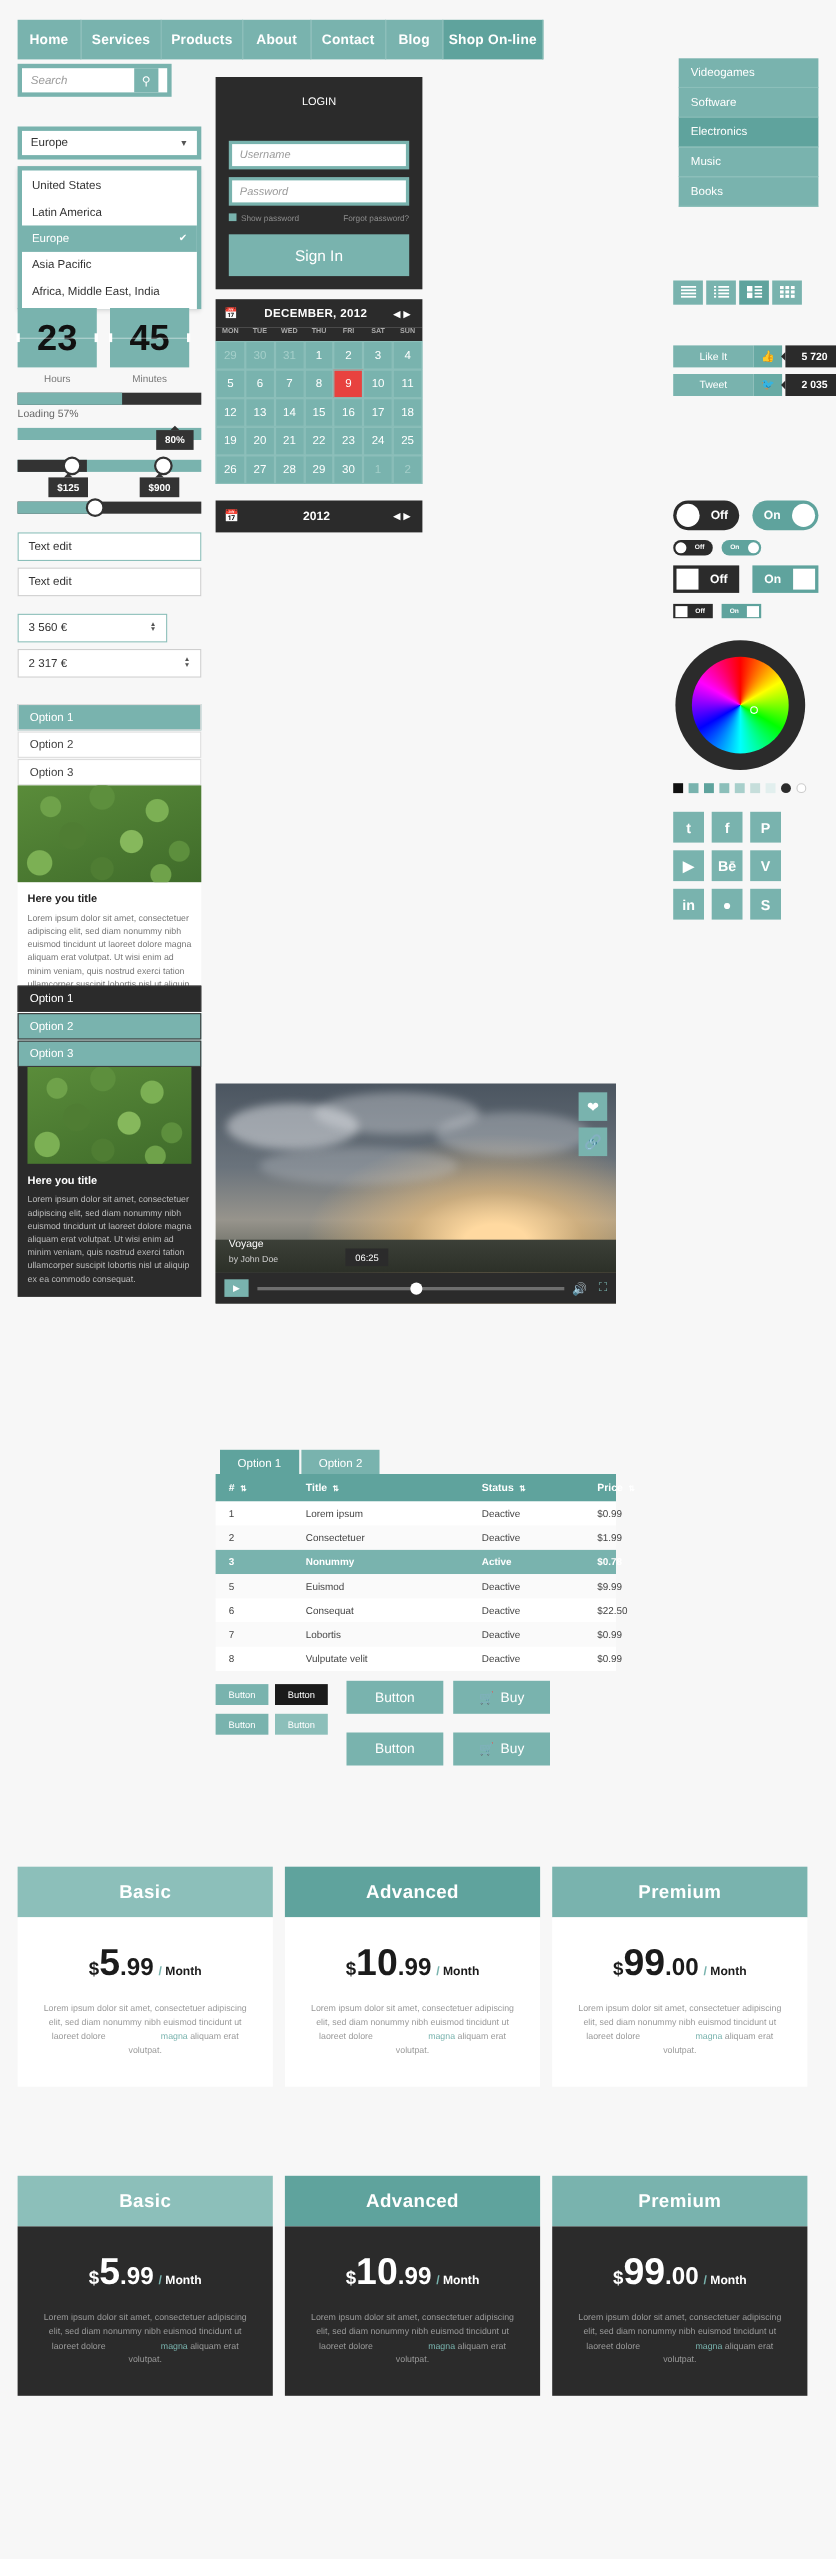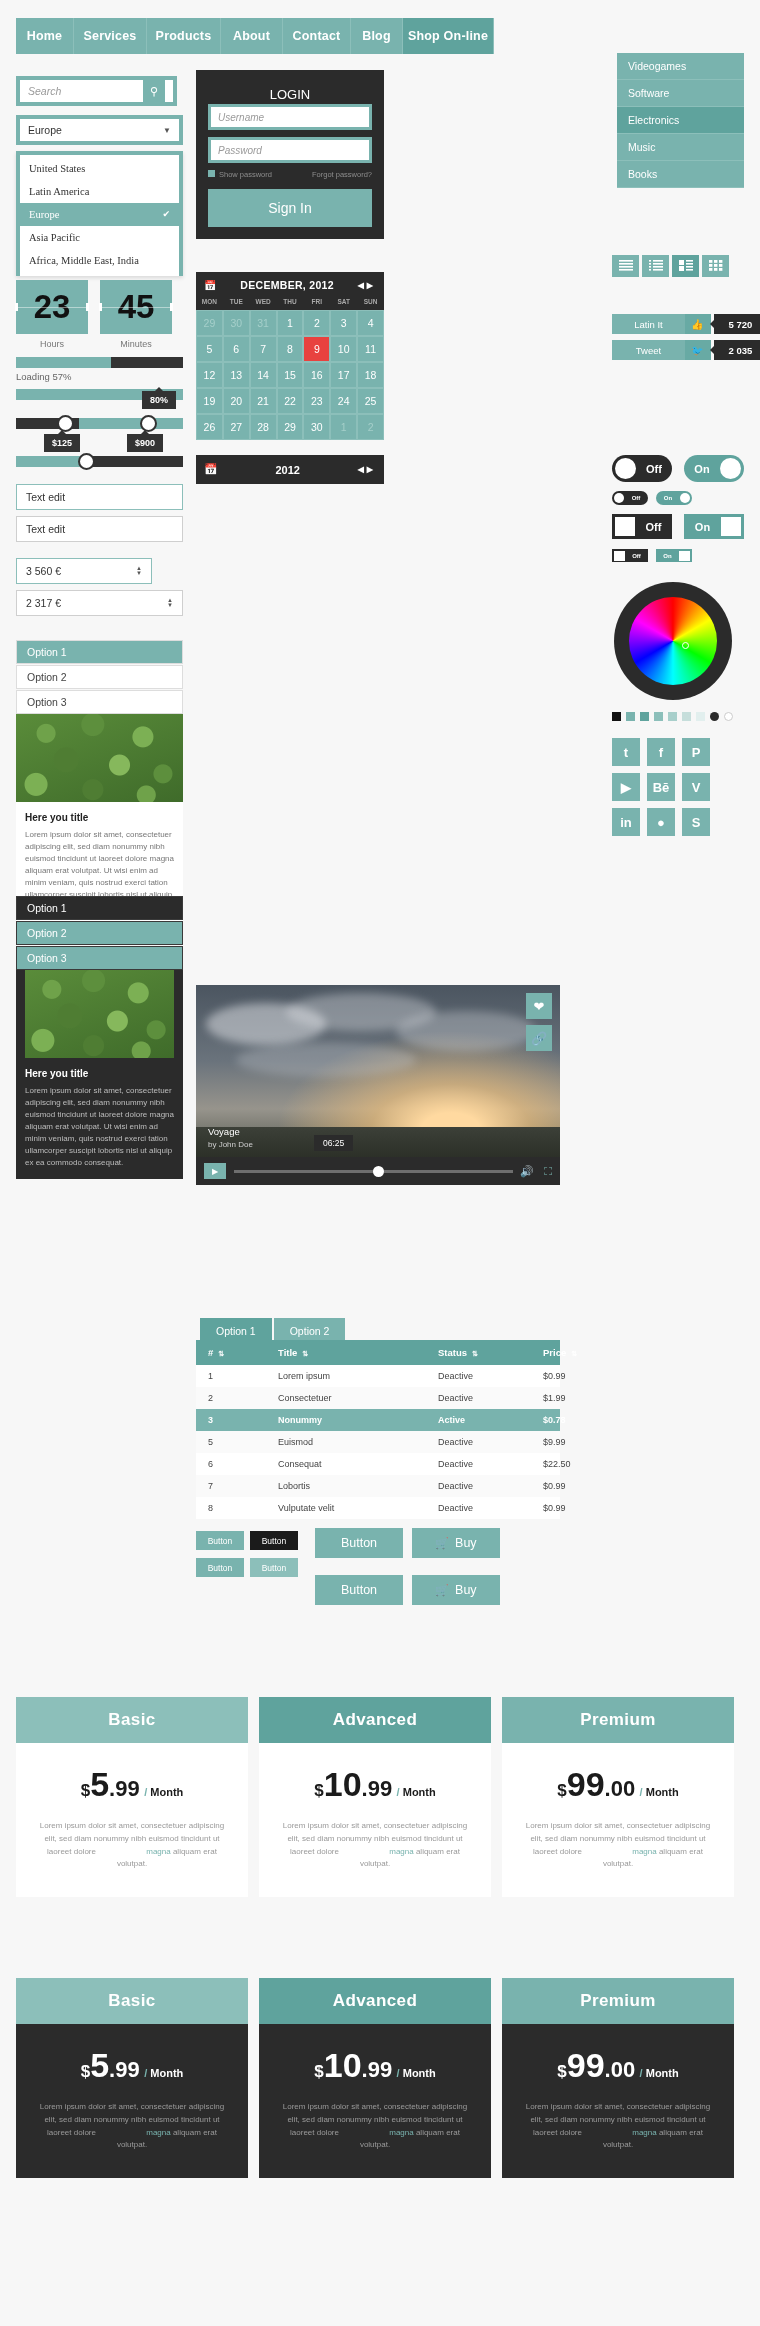--- a/index.html
+++ b/index.html
@@ -23,21 +23,21 @@
   
   .fieldbox { position:absolute; background:#79b3ae; padding:4px; }
   .fieldbox .inner { background:#fff; height:22px; display:flex; align-items:center;
       padding:0 8px; font-size:10.5px; }
   .ph { color:#9a9a9a; font-style:italic; }
   .sbtn { width:22px; height:22px; background:#79b3ae; color:#fff; display:flex;
       align-items:center; justify-content:center; font-size:11px; margin-left:auto;}
   .caret { margin-left:auto; font-size:8px; color:#555; }
 
   .droplist { position:absolute; left:16px; top:151px; width:167px; background:#79b3ae;
-     padding:4px 4px 0 4px; box-shadow:0 2px 4px rgba(0,0,0,.12);font-family:Liberation Serif, serif;}
+     padding:4px 4px 0 4px; box-shadow:0 2px 4px rgba(0,0,0,.12);}
   .droplist .lbox { background:#fff; padding:2px 0 4px 0;}
   .droplist .opt { font-size:10.5px; padding:6px 9px; color:#333; }
   .droplist .opt.sel { background:#79b3ae; color:#fff; display:flex; }
   .droplist .opt.sel .ck { margin-left:auto; font-size:9px;}
 
   
   .flip { position:absolute; width:72px; height:54px; background:#79b3ae;
      display:flex; align-items:center; justify-content:center;
      font-size:33px; font-weight:bold; color:#111; }
   .flip:after { content:""; position:absolute; left:0; right:0; top:50%;
@@ -64,21 +64,21 @@
   .tedit.gray { border:1px solid #cfcfcf; }
   .spin { margin-left:auto; display:flex; flex-direction:column; font-size:6px; color:#555;
      line-height:5px;}
 
   
   .optbtn { position:absolute; height:24px; display:flex; align-items:center; padding:0 10px;
      font-size:10.5px; }
 
   
   #login { position:absolute; left:196px; top:70px; width:188px; background:#2b2b2b; padding:12px; }
-  #login .ttl { color:#fff; font-size:13px; text-align:center; padding:5px 0 2px;}
+  #login .ttl { color:#fff; font-size:10px; text-align:center; padding:5px 0 30px;}
   #login .f { background:#79b3ae; padding:3px; margin-bottom:7px;}
   #login .f .in { background:#fff; height:20px; display:flex; align-items:center;
      padding:0 7px; font-size:10px; color:#9a9a9a; font-style:italic;}
   #login .row { display:flex; font-size:7.5px; color:#8d8d8d; margin:2px 0 10px;}
   #login .row .sp{margin-left:auto;}
   #login .cb{width:7px;height:7px;background:#79b3ae;margin-right:4px;display:inline-block;}
   #login .sign { background:#79b3ae; color:#fff; text-align:center; font-size:14px;
      padding:11px 0; }
 
   
@@ -207,21 +207,21 @@
     <div class="nav-item active" style="width:91px">Shop On-line</div>
   </div>
 <div class="submenu" id="submenu">
     <div>Videogames</div>
     <div>Software</div>
     <div class="sel">Electronics</div>
     <div>Music</div>
     <div>Books</div>
   </div>
 
-<div class="fieldbox" style="left:16px;top:76px;width:161px;">
+<div class="fieldbox" style="left:16px;top:58px;width:140px;">
   <div class="inner">
     <span class="ph">Search</span>
     <span class="sbtn">⚲</span>
   </div>
 </div>
 
 <div class="fieldbox" style="left:16px;top:115px;width:167px;">
   <div class="inner">
     <span>Europe</span>
     <span class="caret">▼</span>
@@ -449,21 +449,21 @@
         <rect x="10" y="4" width="3.4" height="2.8" fill="#fff"></rect>
         <rect x="0" y="8" width="3.4" height="2.8" fill="#fff"></rect>
         <rect x="5" y="8" width="3.4" height="2.8" fill="#fff"></rect>
         <rect x="10" y="8" width="3.4" height="2.8" fill="#fff"></rect>
       </svg>
     </div>
   </div>
 
 <div id="counters">
     <div class="cbtn" style="left:612px;top:314px;">
-      <div class="t">Latin It</div>
+      <div class="t">Like It</div>
       <div class="i">👍</div>
       <div class="n">5 720</div>
     </div>
     <div class="cbtn" style="left:612px;top:340px;">
       <div class="t">Tweet</div>
       <div class="i">🐦</div>
       <div class="n">2 035</div>
     </div>
   </div>
 

